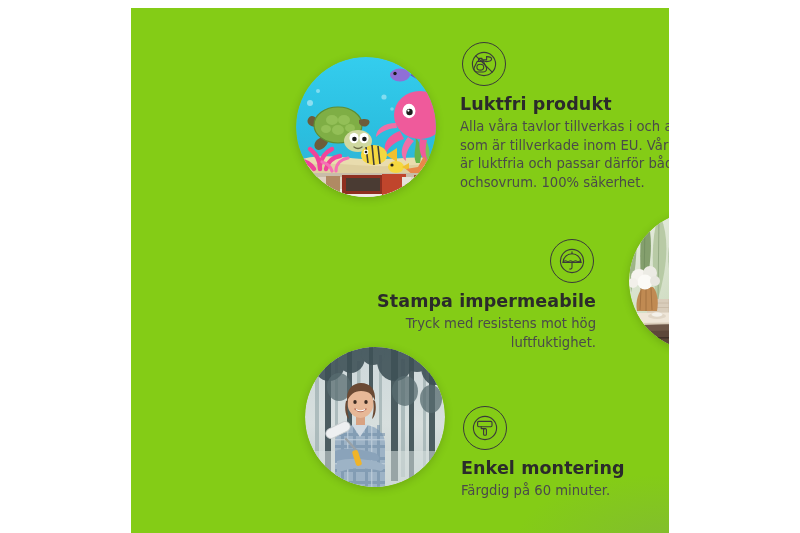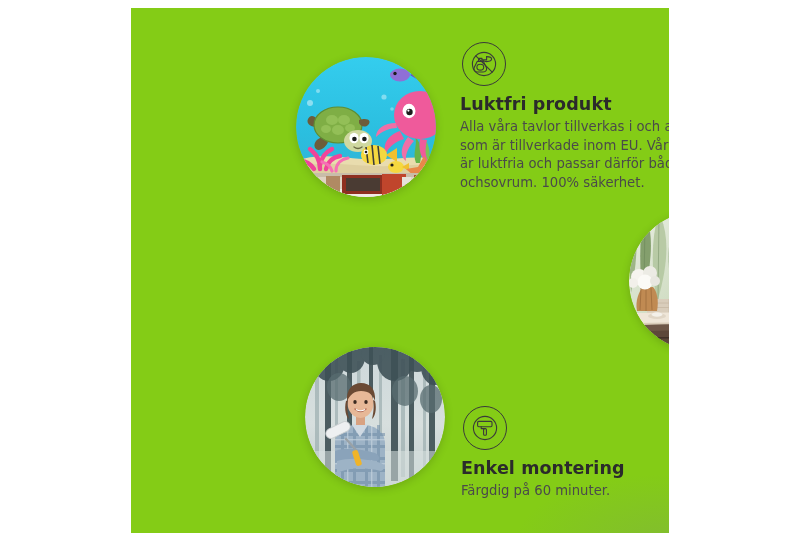--- a/index.html
+++ b/index.html
@@ -310,20 +310,40 @@
           <path d="M14 127 L96 126" stroke="#3f3028" stroke-width="1.4"></path>
           <path d="M96 112 L96 140" stroke="#3f3028" stroke-width="1.4"></path>
 
           <rect x="40" y="132" width="30" height="2.6" rx="1.3" fill="#cfcdc9"></rect>
           <rect x="112" y="120" width="2.6" height="18" rx="1.3" fill="#c9c7c3"></rect>
           <rect x="127" y="119" width="2.6" height="18" rx="1.3" fill="#c9c7c3"></rect>
         </g>
       </svg>
     </div>
 
+    <div class="feature f2">
+      <div class="icon-row">
+        <div class="icon-wrap">
+          <svg width="26" height="26" viewBox="0 0 26 26" xmlns="http://www.w3.org/2000/svg">
+            <g fill="none" stroke="#3a3a3a" stroke-width="1.1" stroke-linecap="round" stroke-linejoin="round">
+              <circle cx="13" cy="13" r="11.6"></circle>
+              <path d="M4 14.4 C 4 9.6, 8 5.8, 13 5.8 C 18 5.8, 22 9.6, 22 14.4 Z"></path>
+              <path d="M4 14.4 C 5.4 12.2, 7.6 12.2, 9 14.4"></path>
+              <path d="M9 14.4 C 10.4 12.2, 12.6 12.2, 14 14.4"></path>
+              <path d="M14 14.4 C 15.4 12.2, 17.6 12.2, 19 14.4"></path>
+              <path d="M19 14.4 C 19.8 13.1, 21 12.4, 22 14.4"></path>
+              <path d="M13 5.8 L13 3.9"></path>
+              <path d="M13 14.4 L13 19.2 C 13 20.6, 11.8 21.4, 10.7 21"></path>
+            </g>
+          </svg>
+        </div>
+      </div>
+      <h3>Stampa impermeabile</h3>
+      <p>Tryck med resistens mot hög luftfuktighet.</p>
+    </div>
 
     <div class="circle c3">
       <svg viewBox="0 0 140 140" xmlns="http://www.w3.org/2000/svg" aria-hidden="true">
         <defs>
           <clipPath id="clipC3">
               <circle cx="70" cy="70" r="70"></circle>
             </clipPath>
           <linearGradient id="fogG" x1="0" y1="0" x2="0" y2="1">
             <stop offset="0" stop-color="#cdd8da"></stop>
             <stop offset="0.55" stop-color="#d7dfde"></stop>

